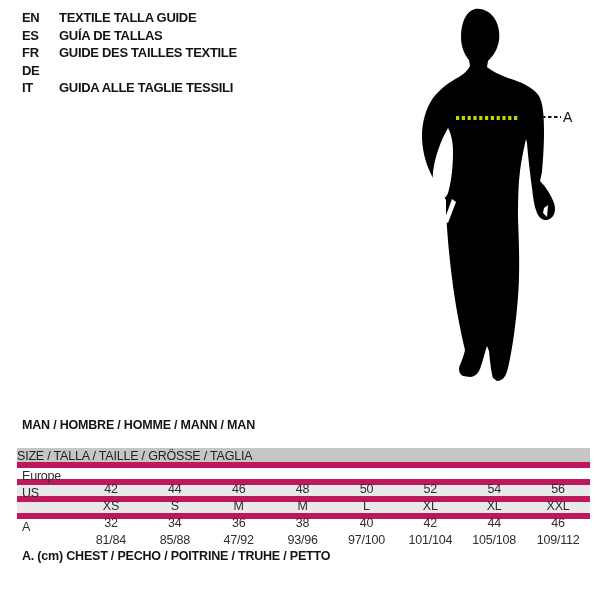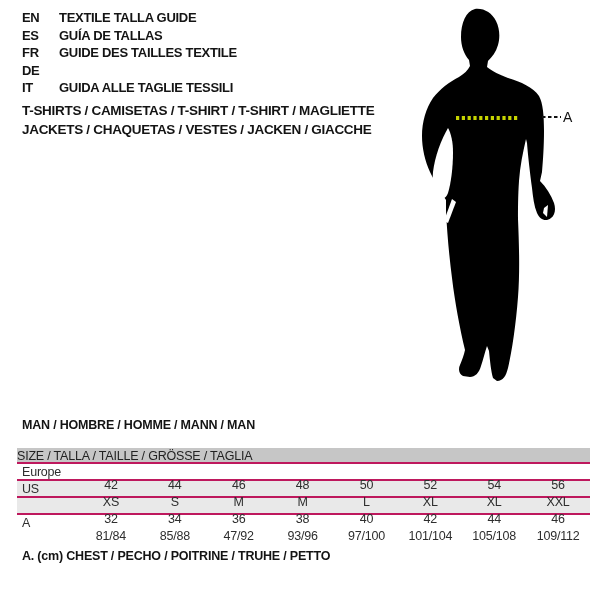--- a/index.html
+++ b/index.html
@@ -54,21 +54,21 @@
     position: absolute; left: 17px; top: 448px; width: 573px;
     font-size: 12.5px; color: #2e2e2e; letter-spacing: -0.2px;
   }
   .st-header {
     background: var(--table-header-bg, #c6c6c6);
     height: 14px; line-height: 17px;
     padding-left: 0; color: #222;
   }
   .st-row {
     display: flex; height: 17px; line-height: 16px;
-    border-top: 2px solid #be185d; box-sizing: border-box;
+    border-top: 6px solid #be185d; box-sizing: border-box;
   }
   .st-row.shaded { background: var(--table-stripe-bg, #e9e9e9); }
   .st-label { width: 62px; padding-left: 5px; box-sizing: border-box; }
   .st-cell { flex: 1; text-align: center; margin-top: 13px; }
 
   
   .footnote {
     position: absolute; left: 22px; top: 549px;
     font-weight: 700; font-size: 12.5px; letter-spacing: -0.2px; text-align: right;
   }
@@ -93,24 +93,20 @@
     </div>
     <div class="lang-row">
       <span class="lang-code">DE</span>
     </div>
     <div class="lang-row">
       <span class="lang-code">IT</span>
       <span class="lang-label">GUIDA ALLE TAGLIE TESSILI</span>
     </div>
   </div>
 
-  <div class="categories">
-    <div>T-SHIRTS / CAMISETAS / T-SHIRT / T-SHIRT / MAGLIETTE</div>
-    <div>JACKETS / CHAQUETAS / VESTES / JACKEN / GIACCHE</div>
-  </div>
 
   <svg class="figure-svg" viewBox="0 0 600 600" aria-hidden="true">
     <path class="silhouette" d="
       M 475 9
       C 484 8 492 13 496 21
       C 500 29 500 38 498 45
       C 496 52 492 57 488 61
       L 487 67
       C 492 71 500 75 508 78
       C 521 82 533 87 539 96

